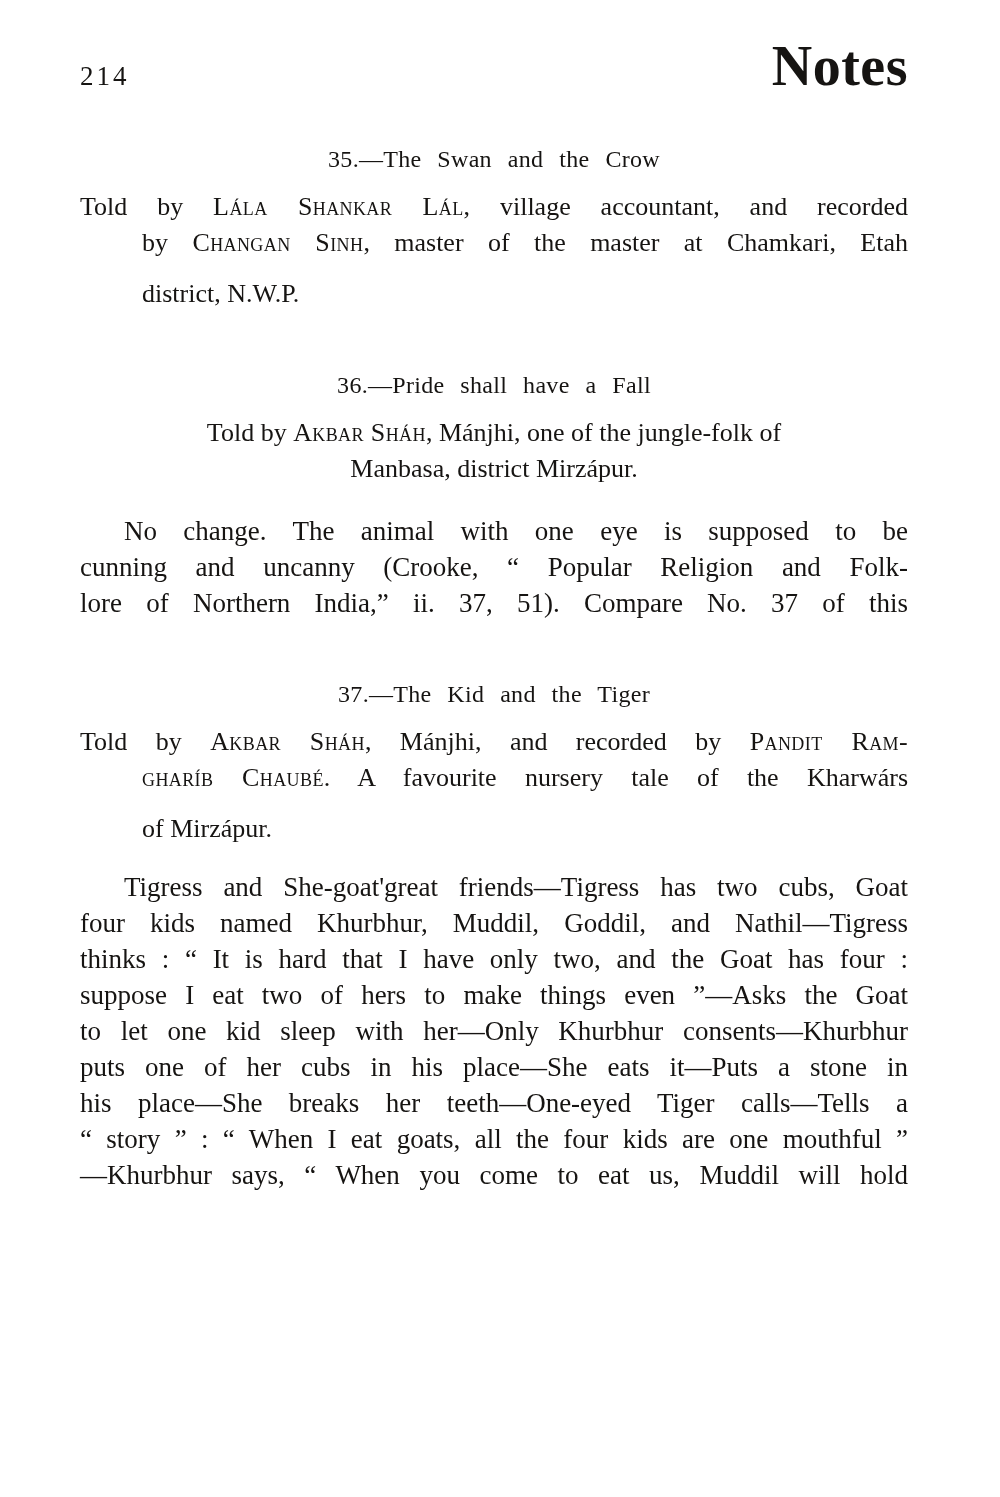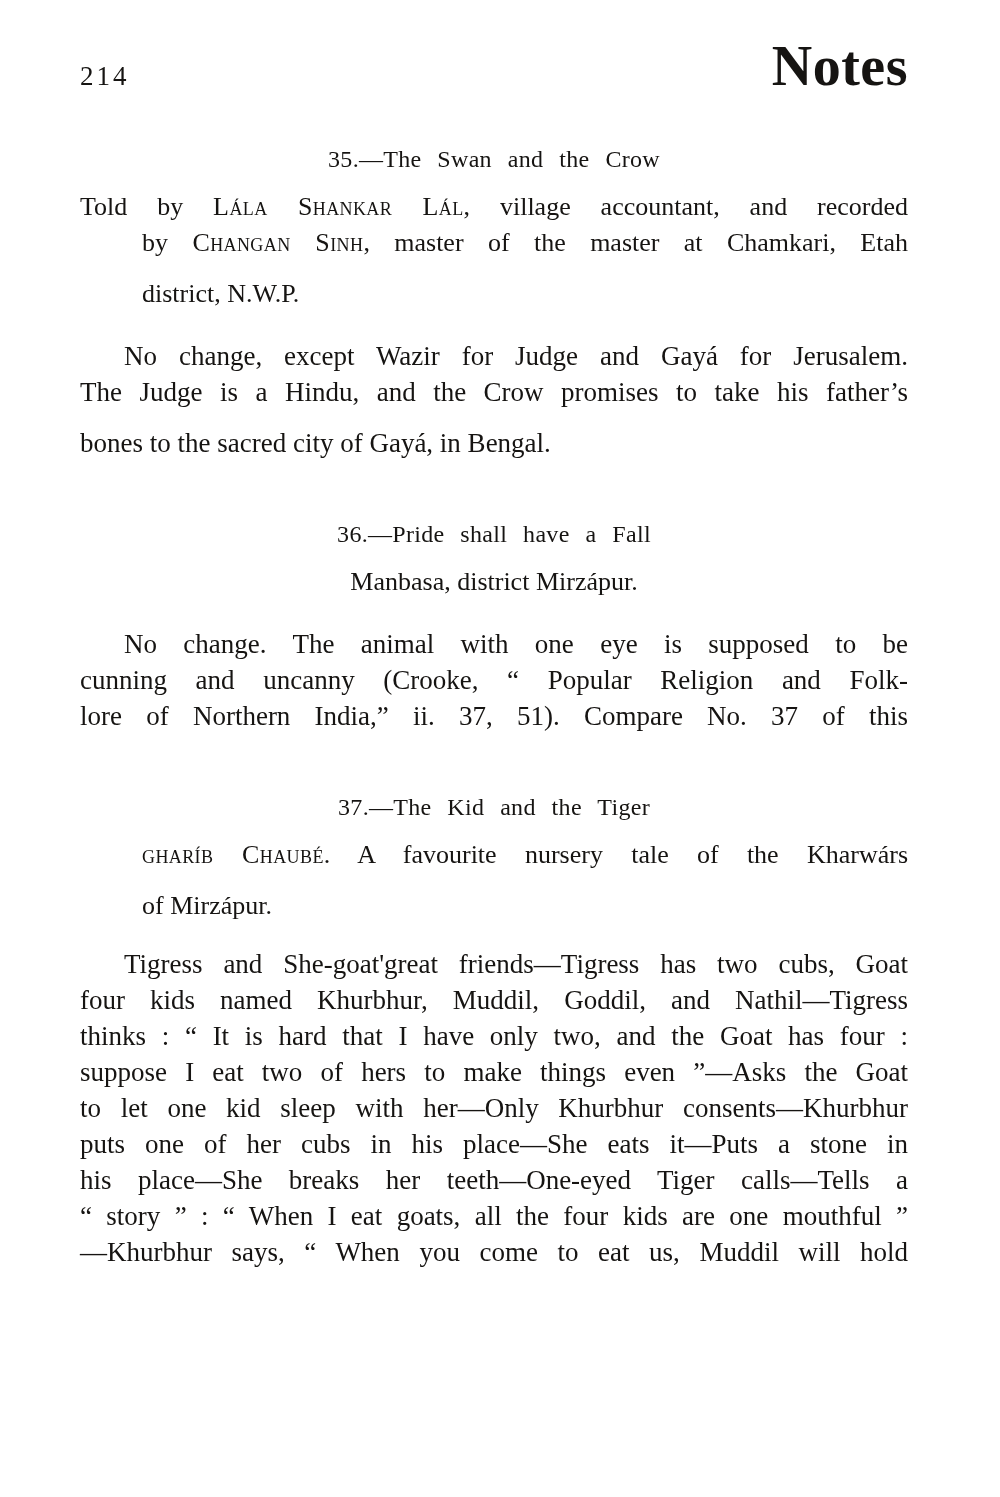--- a/index.html
+++ b/index.html
@@ -89,45 +89,42 @@
 
   <div>
     <div class="section-heading h35">35.—The Swan and the Crow</div>
 
     <div class="attr">
       <span class="line jl"><span>Told by </span><span class="sc">Lála Shankar Lál</span><span>, village accountant, and recorded</span></span>
       <span class="line jl hang"><span>by </span><span class="sc">Changan Sinh</span><span>, master of the master at Chamkari, Etah</span></span>
       <span class="line ll hang"><span>district, N.W.P.</span></span>
     </div>
 
-    <div class="body-par">
-      <span class="line jl first">No change, except Wazir for Judge and Gayá for Jerusalem.</span>
-      <span class="line jl">The Judge is a Hindu, and the Crow promises to take his father’s</span>
-      <span class="line ll">bones to the sacred city of Gayá, in Bengal.</span>
-    </div>
   </div>
 
   <div>
     <div class="section-heading h36">36.—Pride shall have a Fall</div>
 
     <div class="attr attr-centered">
+      <span class="line"><span>Told by </span><span class="sc">Akbar Sháh</span><span>, Mánjhi, one of the jungle-folk of</span></span>
       <span class="line"><span>Manbasa, district Mirzápur.</span></span>
     </div>
 
     <div class="body-par">
       <span class="line jl first">No change.  The animal with one eye is supposed to be</span>
       <span class="line jl">cunning and uncanny (Crooke, “ Popular Religion and Folk-</span>
       <span class="line jl">lore of Northern India,” ii. 37, 51).  Compare No. 37 of this</span>
     </div>
   </div>
 
   <div>
     <div class="section-heading h37">37.—The Kid and the Tiger</div>
 
     <div class="attr">
+      <span class="line jl"><span>Told by </span><span class="sc">Akbar Sháh</span><span>, Mánjhi, and recorded by </span><span class="sc">Pandit Ram-</span></span>
       <span class="line jl hang"><span class="sc">gharíb Chaubé</span><span>.  A favourite nursery tale of the Kharwárs</span></span>
       <span class="line ll hang"><span>of Mirzápur.</span></span>
     </div>
 
     <div class="body-par p37">
       <span class="line jl first">Tigress and She-goat'great friends—Tigress has two cubs, Goat</span>
       <span class="line jl">four kids named Khurbhur, Muddil, Goddil, and Nathil—Tigress</span>
       <span class="line jl">thinks : “ It is hard that I have only two, and the Goat has four :</span>
       <span class="line jl">suppose I eat two of hers to make things even ”—Asks the Goat</span>
       <span class="line jl">to let one kid sleep with her—Only Khurbhur consents—Khurbhur</span>

